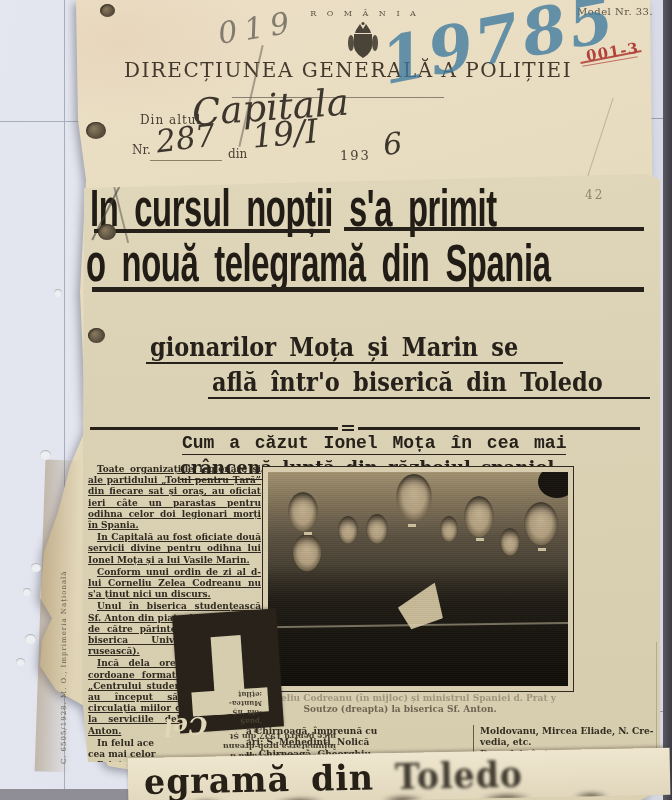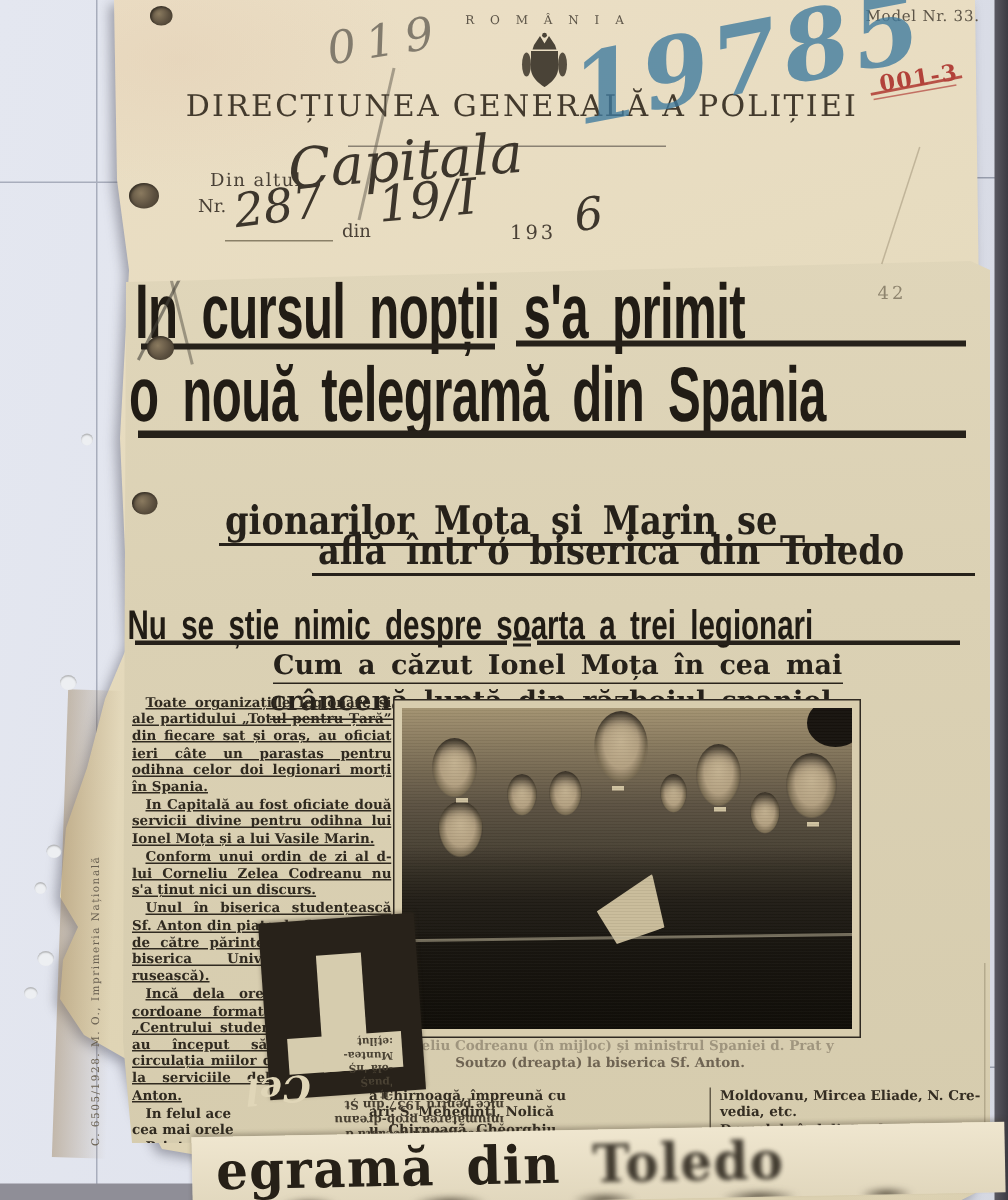--- a/index.html
+++ b/index.html
@@ -33,21 +33,21 @@
   
   .pencil019{left:218px;top:10px;font-style:italic;font-size:30px;letter-spacing:7px;color:rgba(112,106,94,.85);transform:rotate(-9deg);}
   .px0{left:250px;top:44px;width:2px;height:104px;background:rgba(95,90,78,.5);transform:rotate(13deg);}
   .bluenum{left:380px;top:2px;font-style:italic;font-weight:700;font-size:64px;letter-spacing:3px;color:rgba(62,122,158,.78);transform:rotate(-11deg);white-space:nowrap;}
   .rednum{left:586px;top:43px;font-weight:700;font-size:15px;letter-spacing:1px;color:#b2423a;transform:rotate(-9deg);}
   .redline1{left:580px;top:56px;width:62px;height:2px;background:rgba(178,66,58,.9);transform:rotate(-11deg);}
   .redline2{left:582px;top:61px;width:56px;height:1px;background:rgba(178,66,58,.7);transform:rotate(-10deg);}
   
   .dinziarul{left:140px;top:113px;font-size:12px;color:#4a4136;letter-spacing:1px;}
   .capitala{left:192px;top:86px;font-style:italic;font-size:37px;color:#3d362c;transform:rotate(-4deg);white-space:nowrap;}
-  .nrlabel{left:132px;top:130px;font-size:12px;color:#4a4136;}
+  .nrlabel{left:132px;top:143px;font-size:12px;color:#4a4136;}
   .nrval{left:156px;top:120px;font-style:italic;font-size:31px;color:#3d362c;transform:rotate(-7deg);}
   .nrline{left:150px;top:160px;width:72px;height:1px;background:#8a8068;}
   .dinlabel{left:228px;top:147px;font-size:12px;color:#4a4136;}
   .dateval{left:252px;top:114px;font-style:italic;font-size:33px;color:#3d362c;transform:rotate(-5deg);white-space:nowrap;}
   .yearprint{left:340px;top:148px;font-size:13px;color:#4a4136;letter-spacing:2px;}
   .yearhand{left:383px;top:126px;font-style:italic;font-size:30px;color:#3d362c;transform:rotate(-6deg);}
   
   .clip{left:82px;top:174px;width:578px;height:588px;
     background:linear-gradient(178deg,#e0d6ba 0%,#dbd1b4 40%,#d6ccae 100%);
     clip-path:polygon(2px 14px,565px 0px,578px 6px,578px 588px,6px 588px,0px 520px);
@@ -56,25 +56,25 @@
   .crease-d{left:600px;top:96px;width:1px;height:82px;background:rgba(120,105,80,.35);transform:rotate(18deg);}
   .h1,.h2{position:absolute;color:#211c15;font-family:"Liberation Sans",sans-serif;font-weight:700;white-space:nowrap;}
   .h1 span,.h2 span{display:inline-block;transform:scale(.8,1.26);transform-origin:left top;font-size:41px;word-spacing:9px;letter-spacing:-.5px;}
   .h1{left:8px;top:5px;} .h2{left:4px;top:60px;}
   .rule{position:absolute;background:#26211a;}
   .stamp42{left:503px;top:14px;font-size:12px;letter-spacing:2px;color:#8e846e;}
   .px1{left:26px;top:-4px;width:2px;height:74px;background:rgba(70,66,58,.6);transform:rotate(27deg);}
   .px2{left:36px;top:-6px;width:2px;height:76px;background:rgba(70,66,58,.45);transform:rotate(-14deg);}
   .sub{position:absolute;font-weight:700;color:#26211a;white-space:nowrap;border-bottom:2px solid #26211a;padding:0 4px 1px;}
   .sub span{display:inline-block;transform:scale(.9,1.05);transform-origin:left top;font-size:25px;word-spacing:6px;}
-  .s1{left:10px;top:122px;} .s2{left:64px;top:158px;} .s3{left:126px;top:178px;text-align:center;}
+  .s1{left:10px;top:122px;} .s2{left:64px;top:158px;} .s3{left:126px;top:193px;text-align:center;}
   .deck{left:3px;top:228px;position:absolute;font-family:"Liberation Sans",sans-serif;font-weight:700;color:#211c15;white-space:nowrap;}
   .deck span{display:inline-block;transform:scale(.82,1.15);transform-origin:left top;font-size:24px;word-spacing:5px;}
   .kick{position:absolute;font-weight:700;font-size:18px;color:#26211a;white-space:nowrap;border-bottom:1.5px solid #2a241c;padding-bottom:1px;word-spacing:4px;}
-  .k1{left:100px;top:259px;} .k2{left:98px;top:283px;}
+  .k1{left:100px;top:259px;font-family:Liberation Mono, monospace;} .k2{left:98px;top:283px;}
   .bodycol{left:6px;top:290px;width:173px;height:298px;overflow:hidden;
     font:700 9px/11.2px "DejaVu Serif",serif;color:#302a20;text-align:justify;}
   .bodycol p{margin:0 0 1px;text-indent:9px;text-decoration:underline;}
   .bodycol .frag{display:block;white-space:nowrap;text-indent:0;}
   .bodycol .ind{text-indent:9px;}
   
   .photo{left:180px;top:292px;width:312px;height:226px;border:1.5px solid #2f2921;background:#d8cdae;padding:5px;box-sizing:border-box;}
   .pimg{position:relative;width:100%;height:100%;overflow:hidden;
     background:linear-gradient(180deg,#a39371 0%,#8b7c60 10%,#5c5242 30%,#3e382c 52%,#2e2a21 75%,#272318 100%);}
   .hd{position:absolute;background:radial-gradient(ellipse at 50% 42%,#c3b190 0%,#b3a081 45%,#7c6e54 66%,rgba(0,0,0,0) 70%);box-shadow:inset 0 10px 8px -6px rgba(18,14,9,.85);border-radius:50%;}
@@ -177,36 +177,35 @@
     <div class="h1"><span>In cursul nopții s'a primit</span></div>
     <div class="abs px1"></div>
     <div class="abs px2"></div>
     <div class="abs stamp42">42</div>
     <div class="rule" style="left:12px;top:55px;width:236px;height:4px;"></div>
     <div class="rule" style="left:262px;top:53px;width:300px;height:4px;"></div>
     <div class="h2"><span>o nouă telegramă din Spania</span></div>
     <div class="rule" style="left:10px;top:113px;width:552px;height:5px;"></div>
     <div class="sub s2"><span>gionarilor Moța și Marin se</span></div>
     <div class="sub s3"><span>află într'o biserică din Toledo</span></div>
-    <div class="deck"><span>Nu se știe nimic despre soarta a trei legionari</span></div>
     <div class="rule" style="left:8px;top:253px;width:248px;height:3px;"></div>
     <div class="rule" style="left:260px;top:251px;width:12px;height:2px;"></div>
     <div class="rule" style="left:260px;top:255px;width:12px;height:2px;"></div>
     <div class="rule" style="left:276px;top:253px;width:282px;height:3px;"></div>
     <div class="kick k1">Cum a căzut Ionel Moța în cea mai</div>
     <div class="kick k2">crâncenă luptă din războiul spaniol</div>
 
     <div class="abs bodycol">
       <p>Toate organizațiile legionare și ale partidului „Totul pentru Țară” din fiecare sat și oraș, au oficiat ieri câte un parastas pentru odihna celor doi legionari morți în Spania.</p>
       <p>In Capitală au fost oficiate două servicii divine pentru odihna lui Ionel Moța și a lui Vasile Marin.</p>
       <p>Conform unui ordin de zi al d-lui Corneliu Zelea Codreanu nu s'a ținut nici un discurs.</p>
       <p>Unul în biserica studențească Sf. Anton din piața de flori și altul de către părintele Angelescu în biserica Universității (fost rusească).</p>
       <p>Incă dela orele 7 dimineața cordoane formate din legionarii „Centrului studențesc București” au început să reglementeze circulația miilor de oameni veniți la serviciile dela biserica Sf. Anton.</p>
       <span class="frag ind">In felul ace</span>
-      <span class="frag">cea mai orele</span>
+      <span class="frag">cea mai celor</span>
       <span class="frag ind">Printre pe</span>
 
     </div>
 
     <div class="abs photo">
       <div class="pimg">
         <div class="abs hd hd1"></div>
         <div class="abs hd hd2"></div>
         <div class="abs hd hd3"></div>
         <div class="abs hd hd4"></div>

